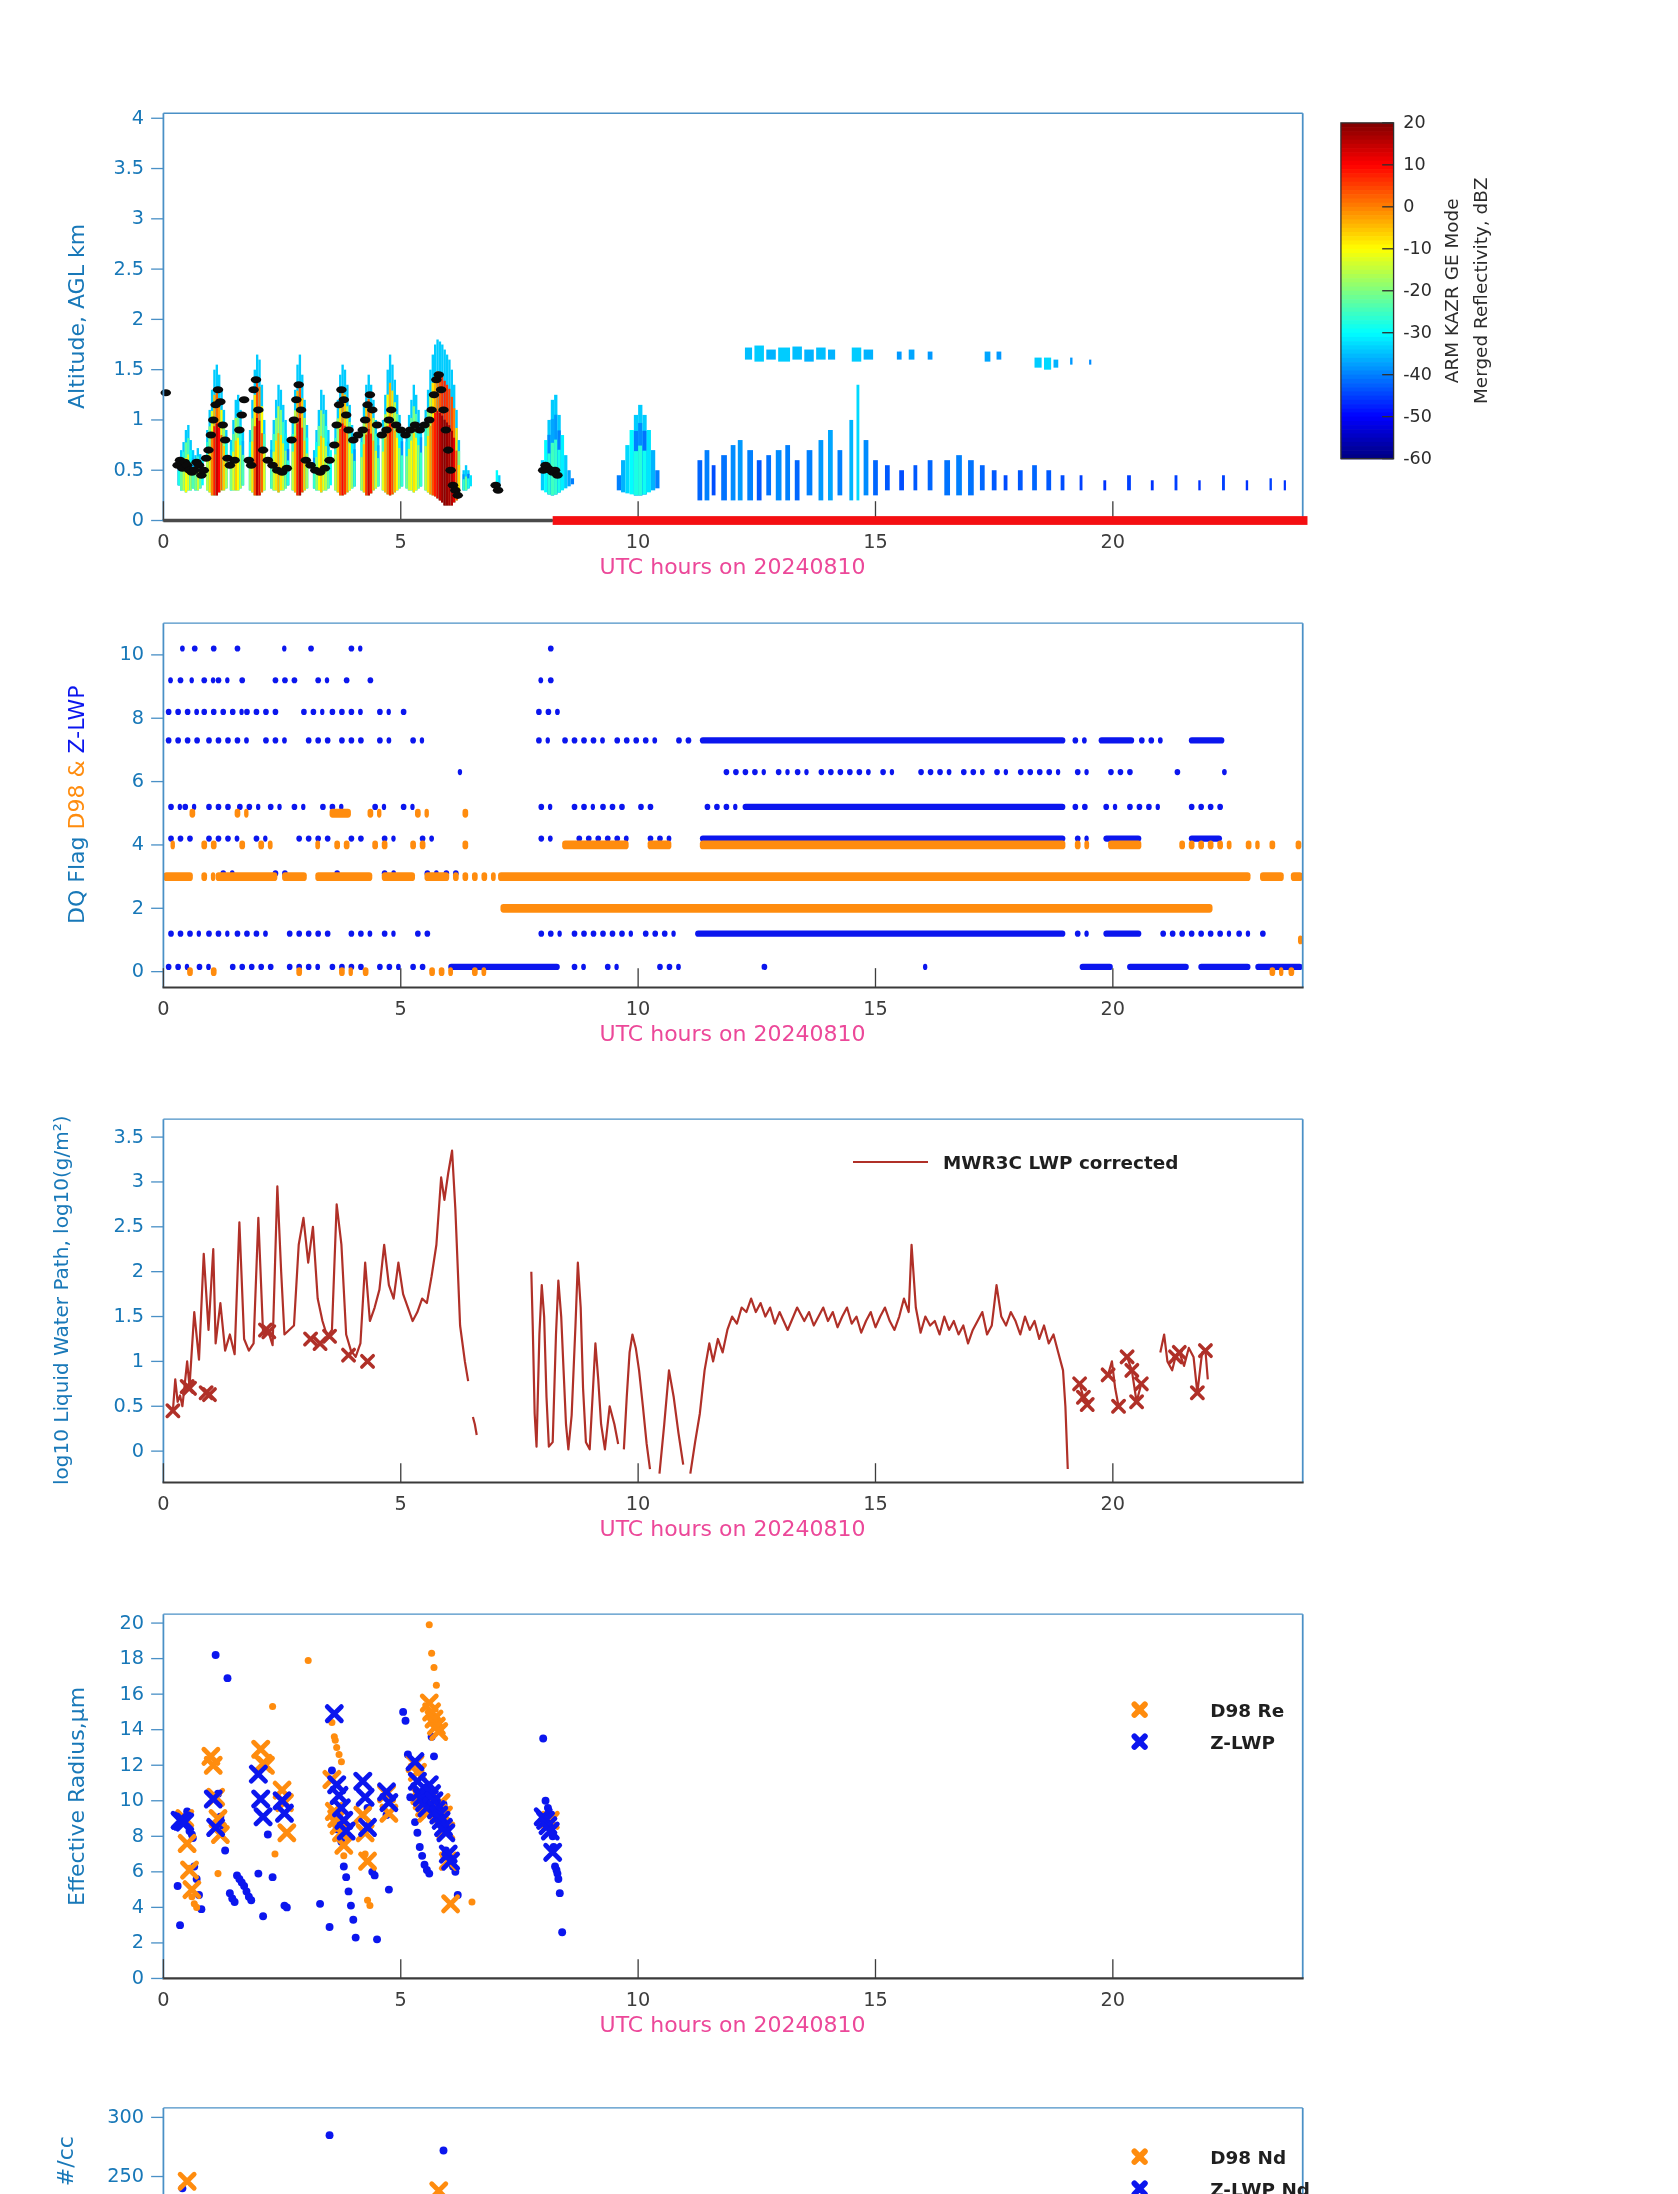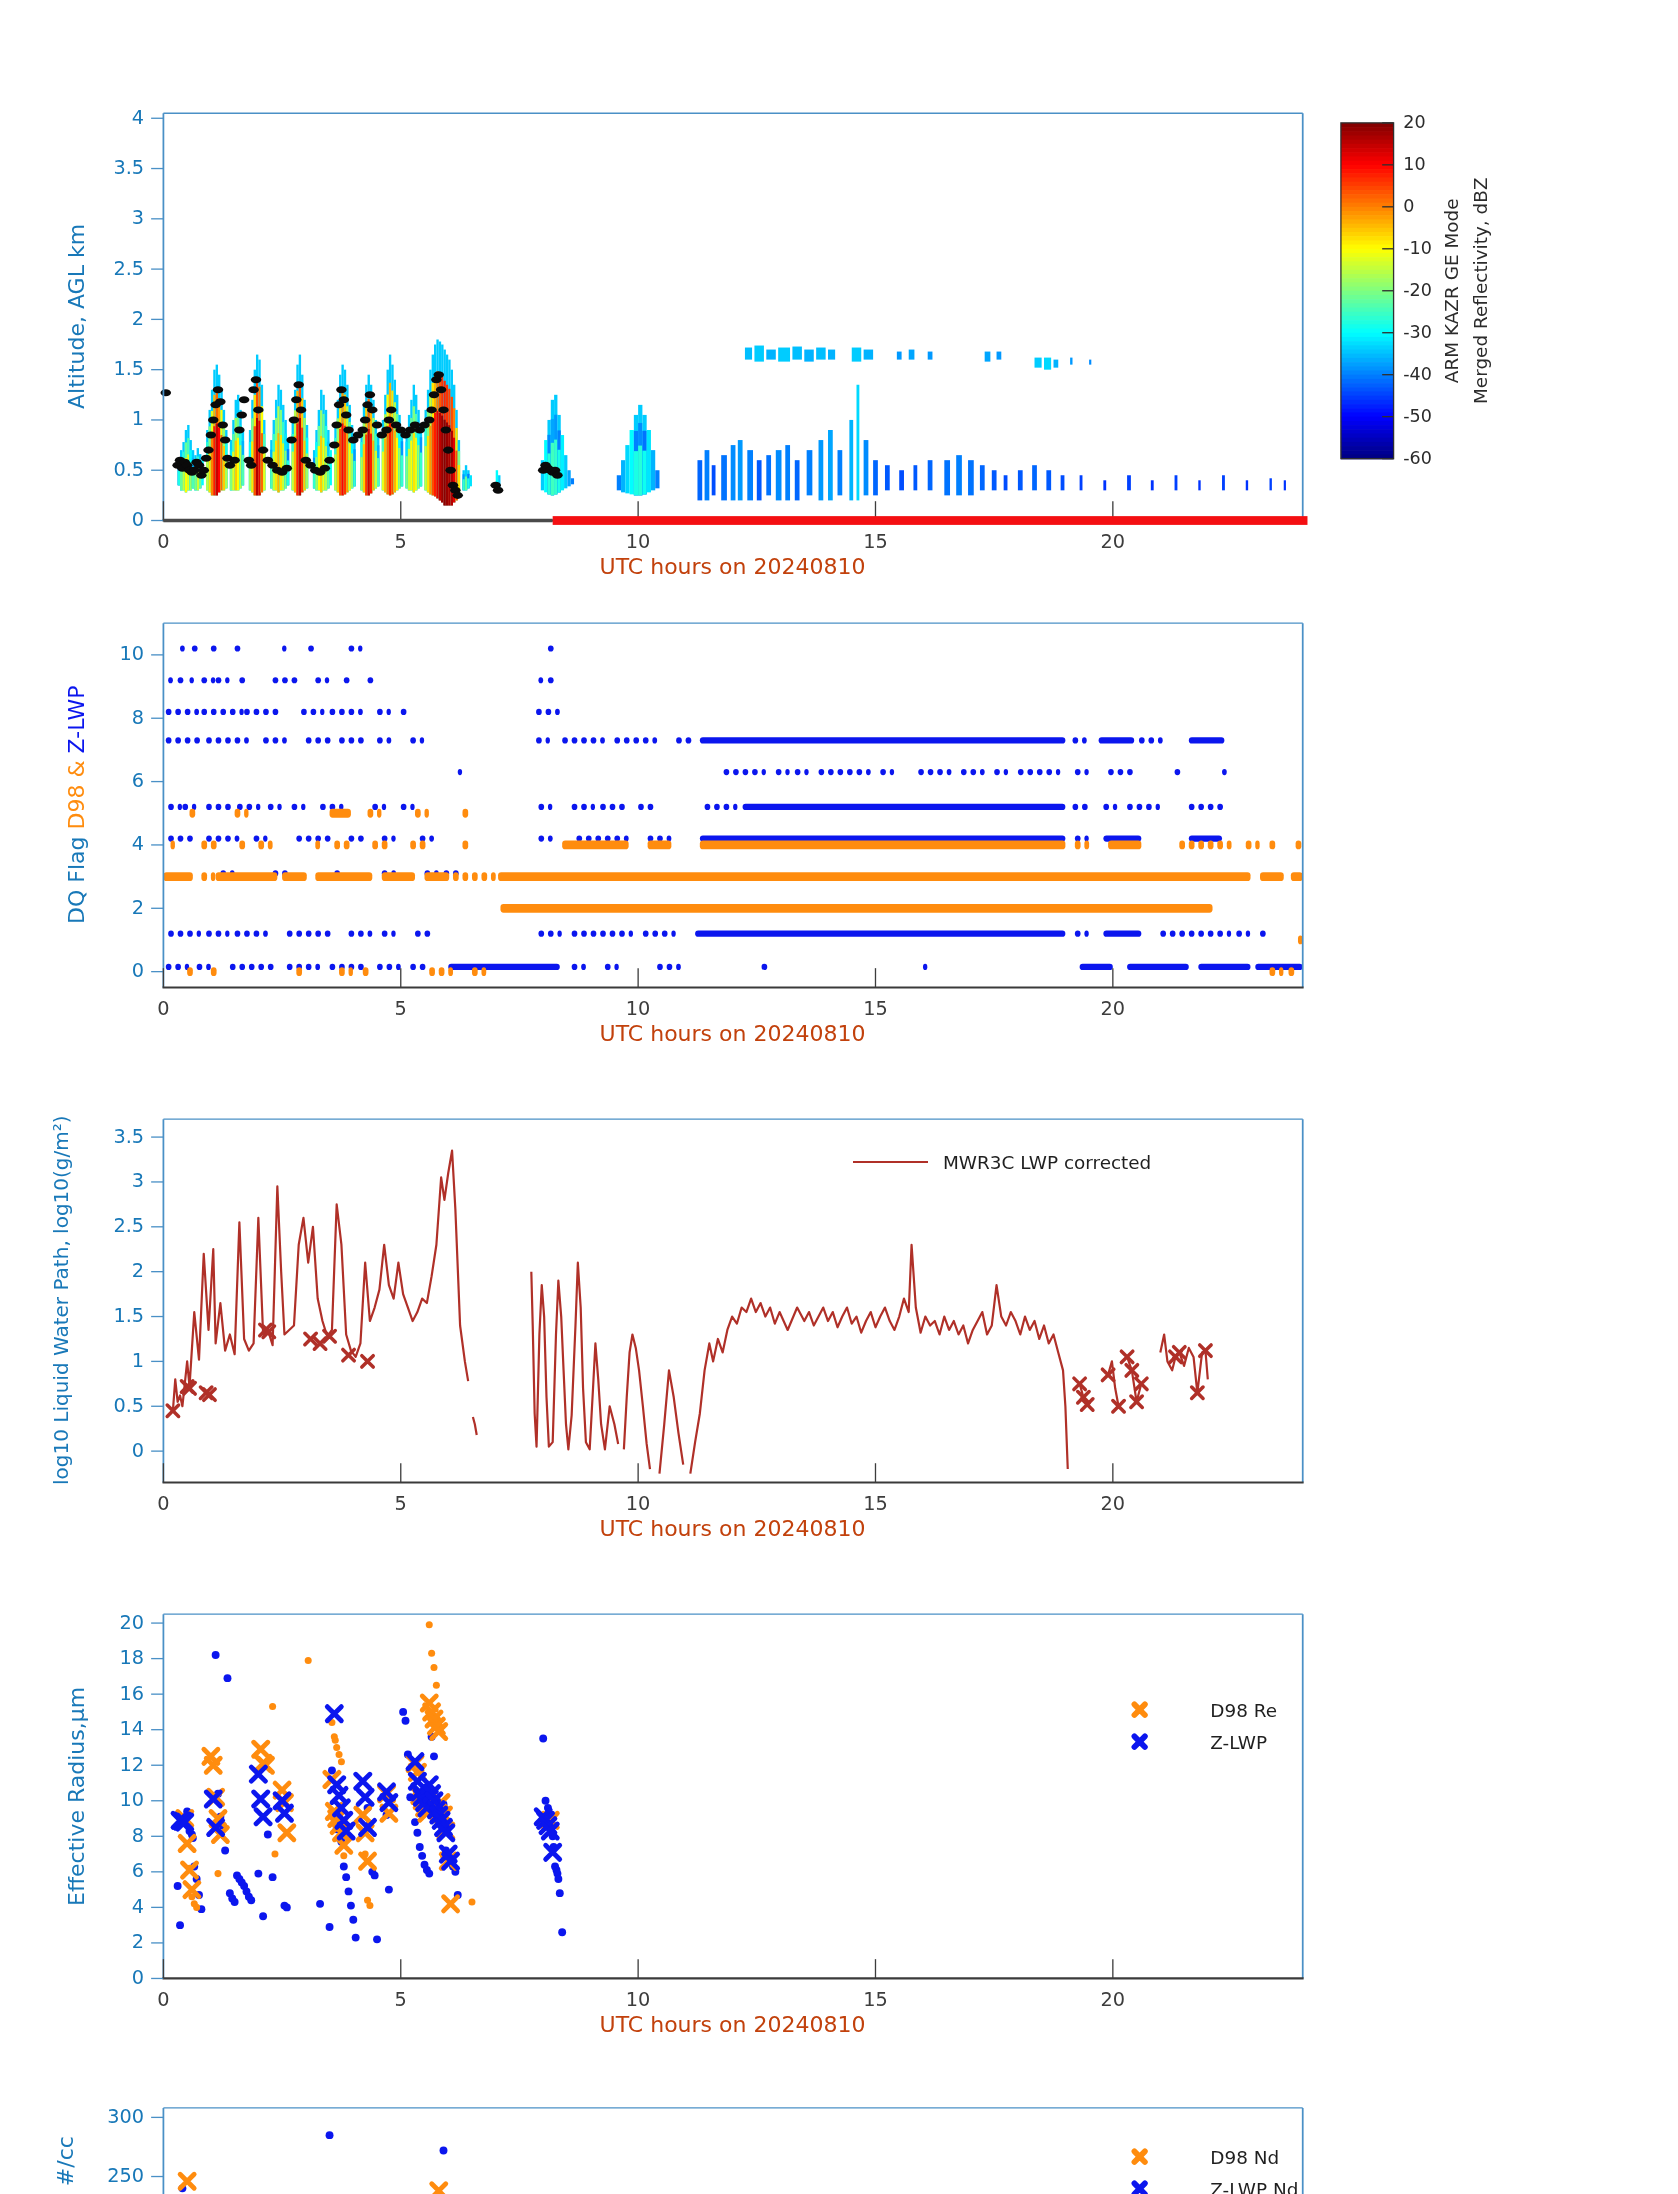--- a/index.html
+++ b/index.html
@@ -2,26 +2,26 @@
 <html style="font-size:7px"><head>
 <meta charset="utf-8">
 <style>
   html,body{margin:0;padding:0;background:#ffffff;}
   #figure-root{position:relative;width:1679px;height:3127px;background:#ffffff;
     font-family:"DejaVu Sans", sans-serif;overflow:hidden;}
   #plot-svg{position:absolute;left:0;top:0;width:1679px;height:3127px;}
   .ylabel{position:absolute;writing-mode:vertical-rl;transform:rotate(180deg);
     text-align:center;font-size:22px;color:#1878b8;width:28px;white-space:nowrap;}
   .xlabel{position:absolute;width:1139px;left:163px;text-align:center;
-    font-size:22px;color:#c2410c;}
+    font-size:22px;color:#ec4899;}
   .legend{position:absolute;font-size:18.4px;color:#1f1f1f;}
   .lg-row{display:flex;align-items:center;height:32px;}
   .lg-mark{width:19.3px;height:19.3px;margin:0 61px 0 13px;flex:0 0 auto;}
   .lg-line{width:75px;height:2.6px;margin:0 15px 0 13px;flex:0 0 auto;}
-  .lg-text{white-space:nowrap;}
+  .lg-text{white-space:nowrap;font-weight:bold;}
 </style>
 </head>
 <body>
 
 <div id="figure-root">
   <svg id="plot-svg" viewBox="0 0 3825 7125">
       <g>
         <g>
           <rect x="404.45" y="1043.9358024691358" width="5.408333333333333" height="61.86666666666679" fill="rgb(0,204,255)"></rect>
           <rect x="404.45" y="1056.3091358024692" width="5.408333333333333" height="49.49333333333343" fill="rgb(0,128,255)"></rect>

